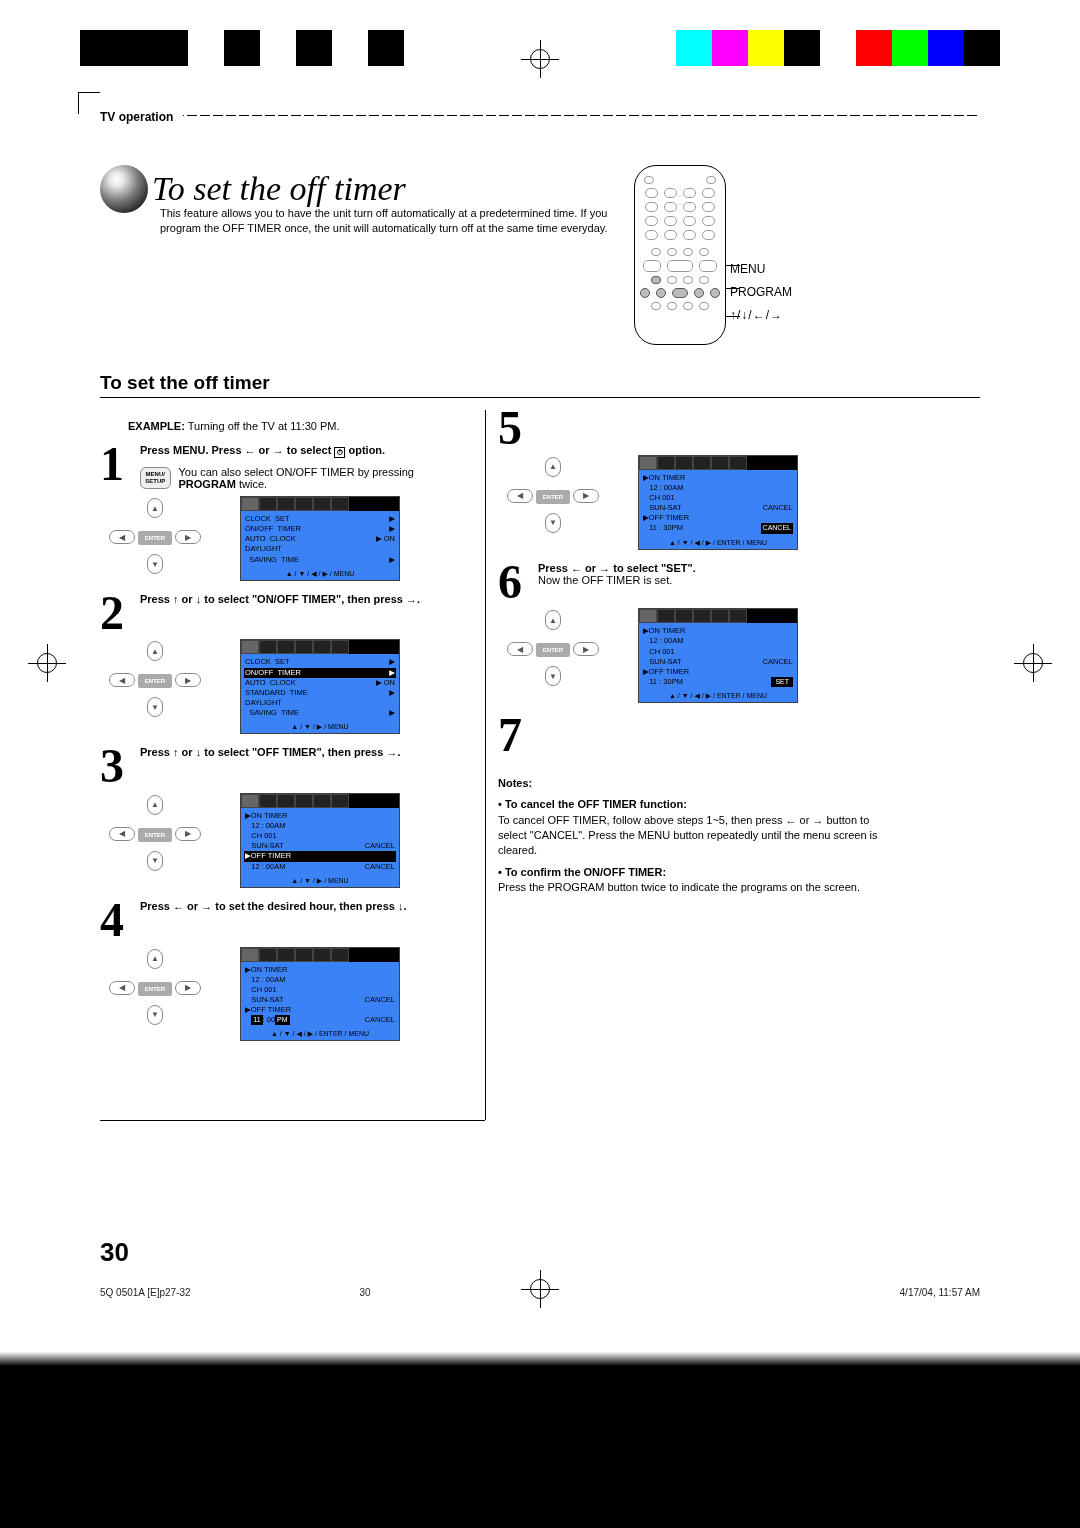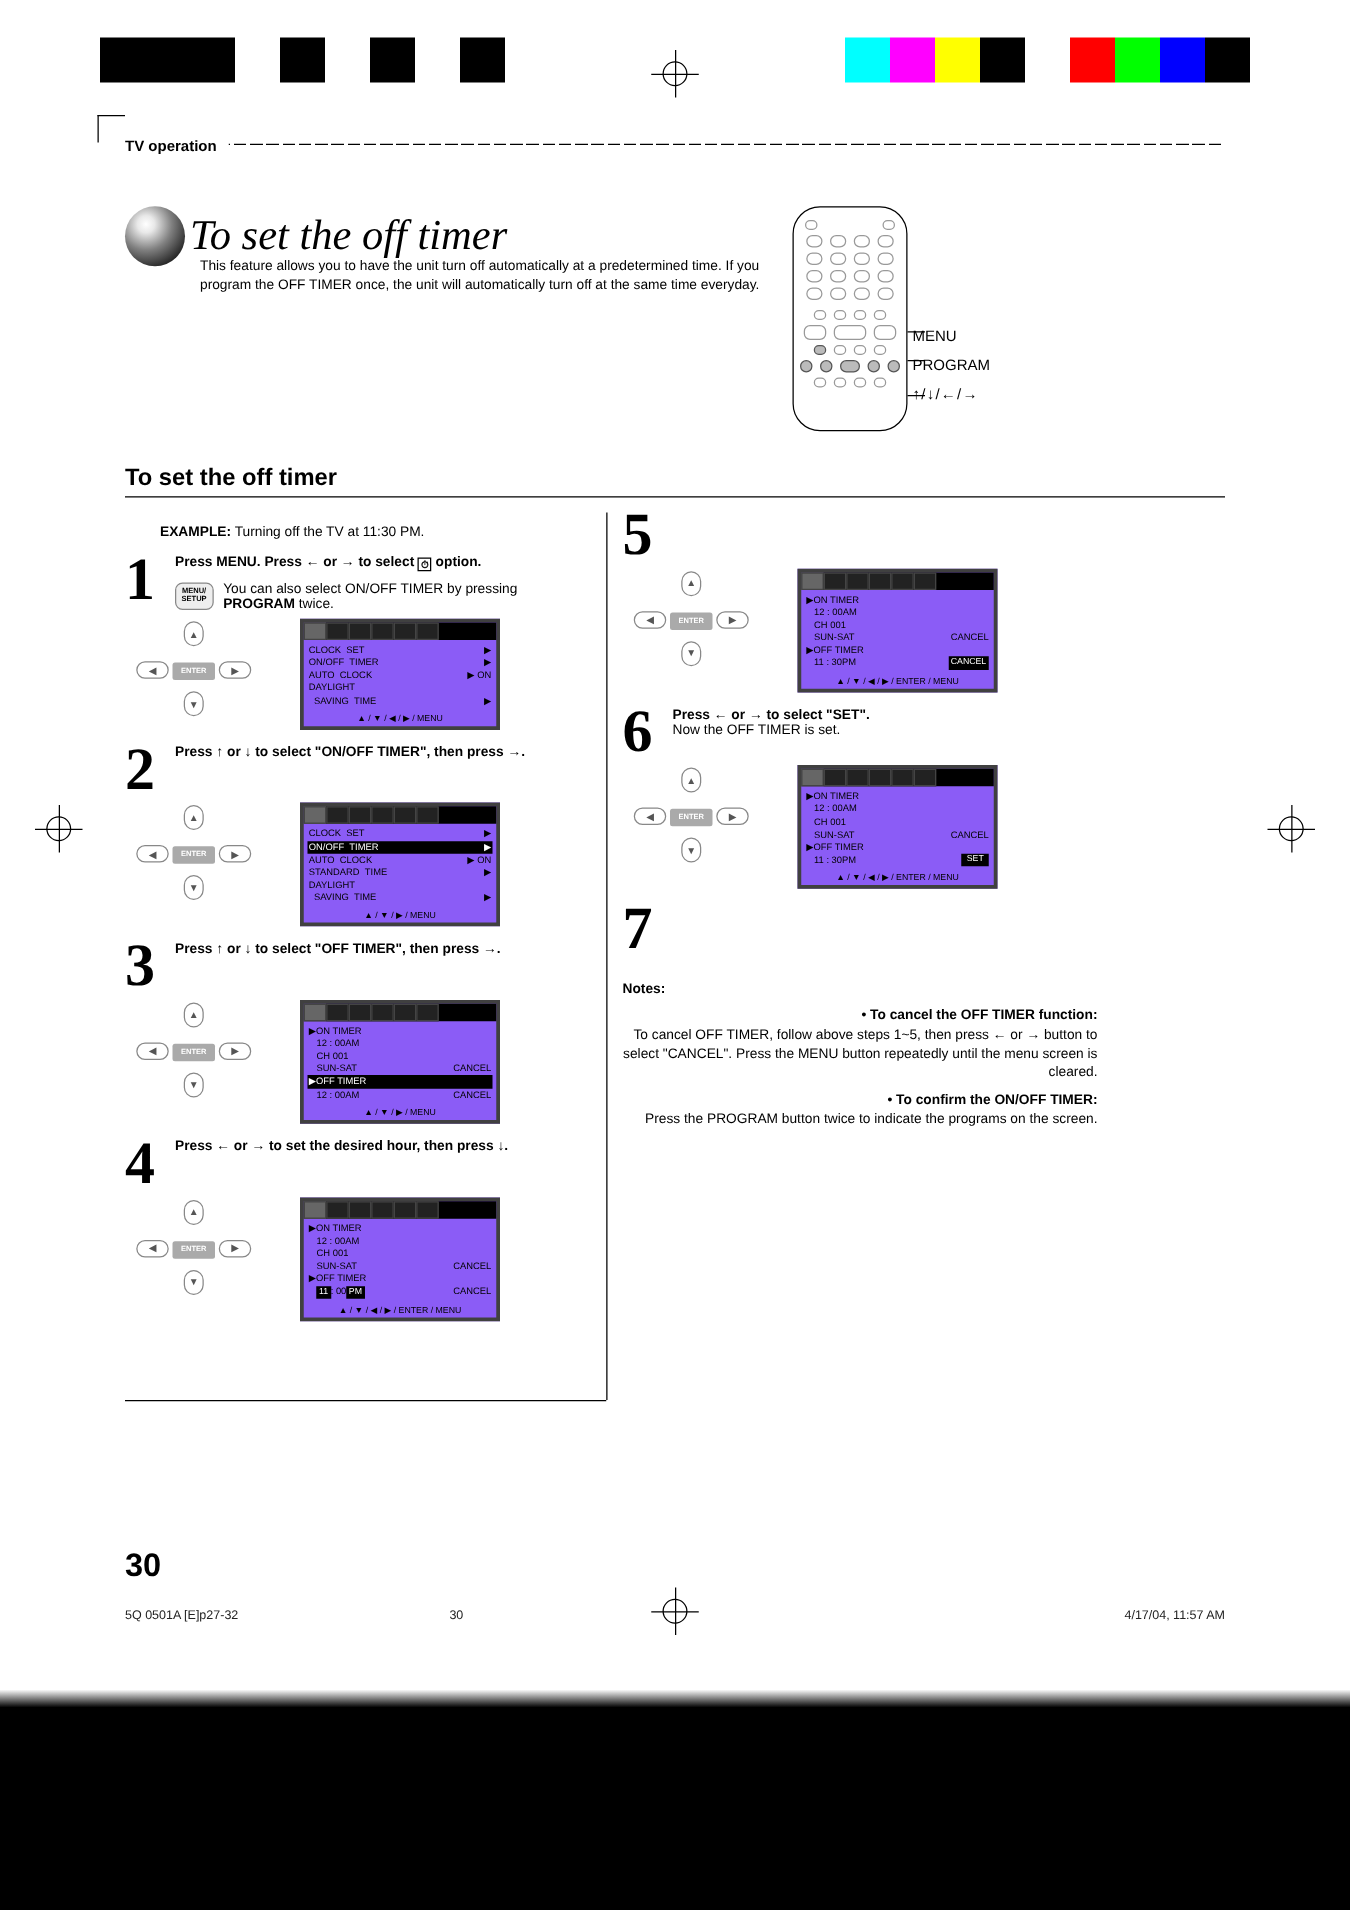--- a/index.html
+++ b/index.html
@@ -57,38 +57,38 @@
   .clockicon { display:inline-block; width:11px; height:11px; border:1px solid #000; font-size:8px; text-align:center; line-height:10px; vertical-align:-1px; }
 
   .figrow { display:flex; align-items:flex-start; margin-top:6px; gap:30px; }
   .dpad { width:110px; text-align:center; font-size:7px; }
   .dpad-cross { position:relative; width:100px; height:80px; margin:2px auto; }
   .oval { position:absolute; border:1px solid #888; border-radius:10px; background:#fff; display:flex; align-items:center; justify-content:center; font-size:8px; color:#555; }
   .oval.horz { width:26px; height:14px; }
   .oval.vert { width:16px; height:20px; }
   .enterbtn { position:absolute; width:34px; height:14px; background:#aaa; color:#fff; font-size:6px; font-weight:bold; border-radius:2px; text-align:center; line-height:14px; }
 
-  .osd { width:160px; border:3px solid #404040; background:#8b5cf6; font-size:7.5px; }
+  .osd { width:160px; border:1px solid #404040; background:#3b82f6; font-size:7.5px; }
   .osd-tabs { display:flex; background:#000; }
   .osd-tab { width:18px; height:14px; border:1px solid #444; background:#222; }
   .osd-tab.active { background:#666; }
   .osd-body { padding:3px 4px; line-height:1.35; }
   .osd-row { display:flex; justify-content:space-between; }
   .osd-row.hl { background:#000; color:#fff; padding:0 1px; margin:0 -1px; }
   .osd-foot { text-align:center; font-size:7px; padding:2px 0; }
   .cancel-badge { background:#000; color:#fff; padding:0 2px; font-size:7px; }
   .set-badge { background:#000; color:#fff; padding:0 4px; font-size:7px; }
   .time-badge { display:inline-block; background:#000; color:#fff; padding:0 2px; font-size:7px; }
 
   .menubtn { display:inline-block; width:34px; height:22px; border:1px solid #888; border-radius:6px; text-align:center; font-size:6px; font-weight:bold; line-height:1.1; padding-top:3px; background:#eee; }
 
   .notes { margin-top:20px; font-size:11px; line-height:1.4; }
   .notes b { font-weight:bold; }
   .notes ul { list-style: none; }
-  .notes li { margin-top:6px;text-align:right; }
+  .notes li { margin-top:6px; }
   .bullet { font-weight:bold; }
 
   .pagenum { position:absolute; bottom:260px; left:100px; font-size:26px; font-weight:bold; }
 
   .footer { position:absolute; bottom:230px; left:100px; right:100px; display:flex; justify-content:space-between; font-size:10px; color:#222; }
 
   .crosshair-bottom { position:absolute; bottom:226px; left:50%; transform:translateX(-50%); }
 
   .black-bottom { position:absolute; bottom:0; left:0; right:0; height:180px; background:linear-gradient(to bottom, #fff 0%, #fff 2%, #000 10%, #000 100%); }
   .crop-corner { position:absolute; width:22px; height:22px; }

